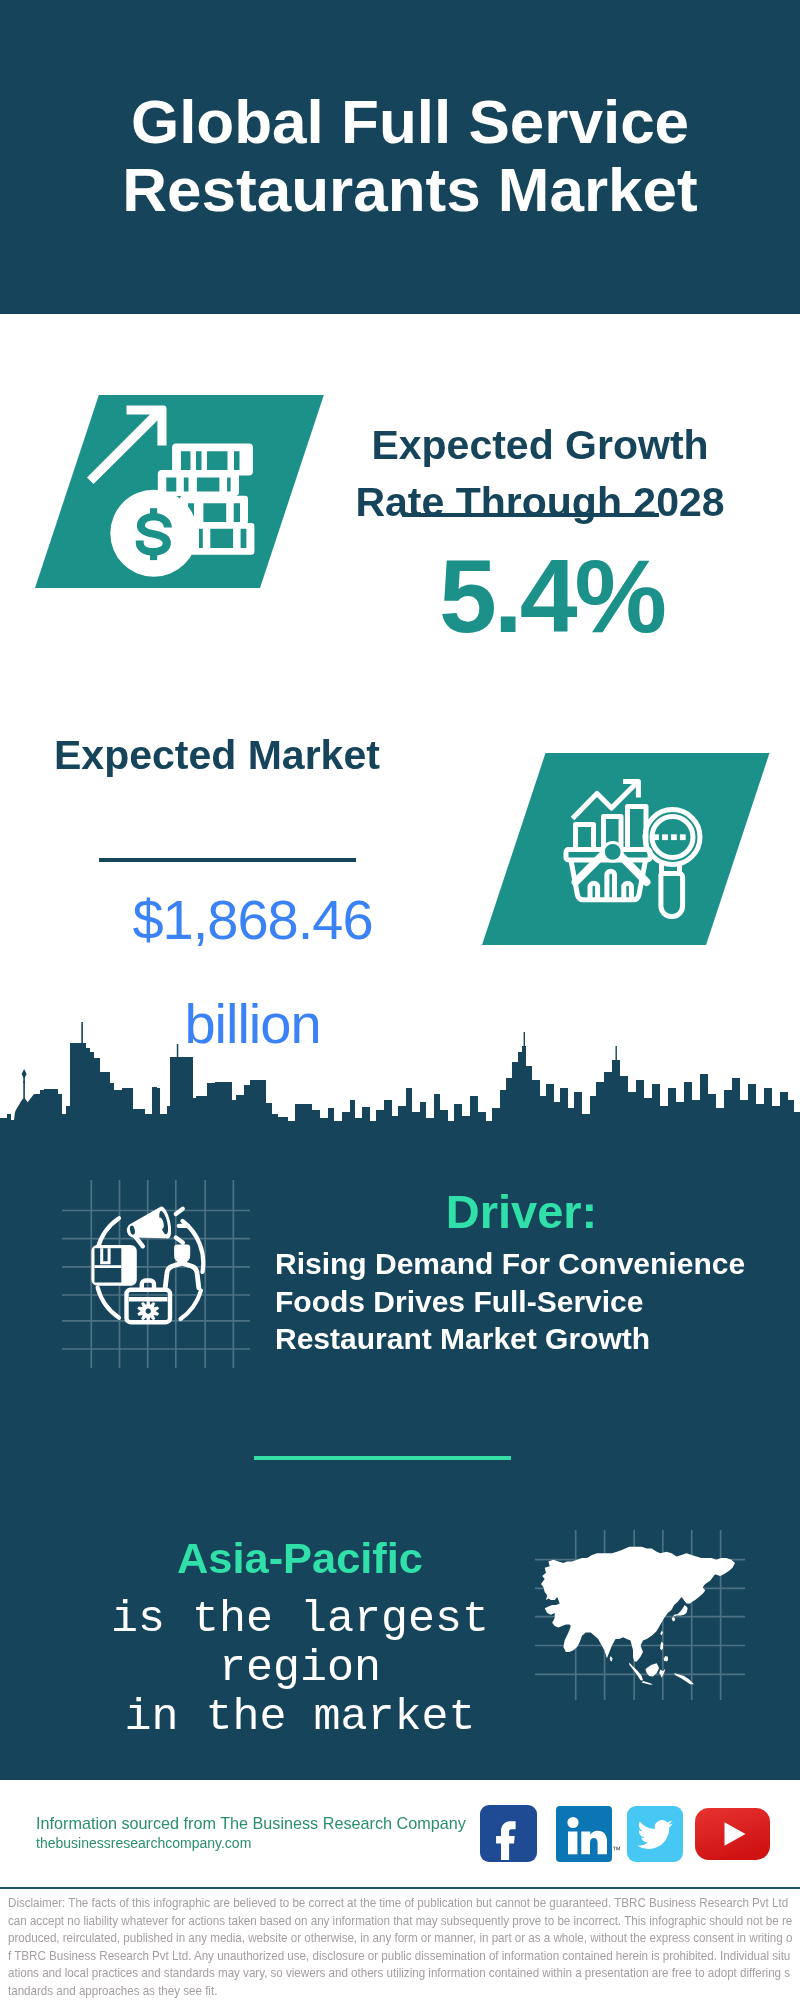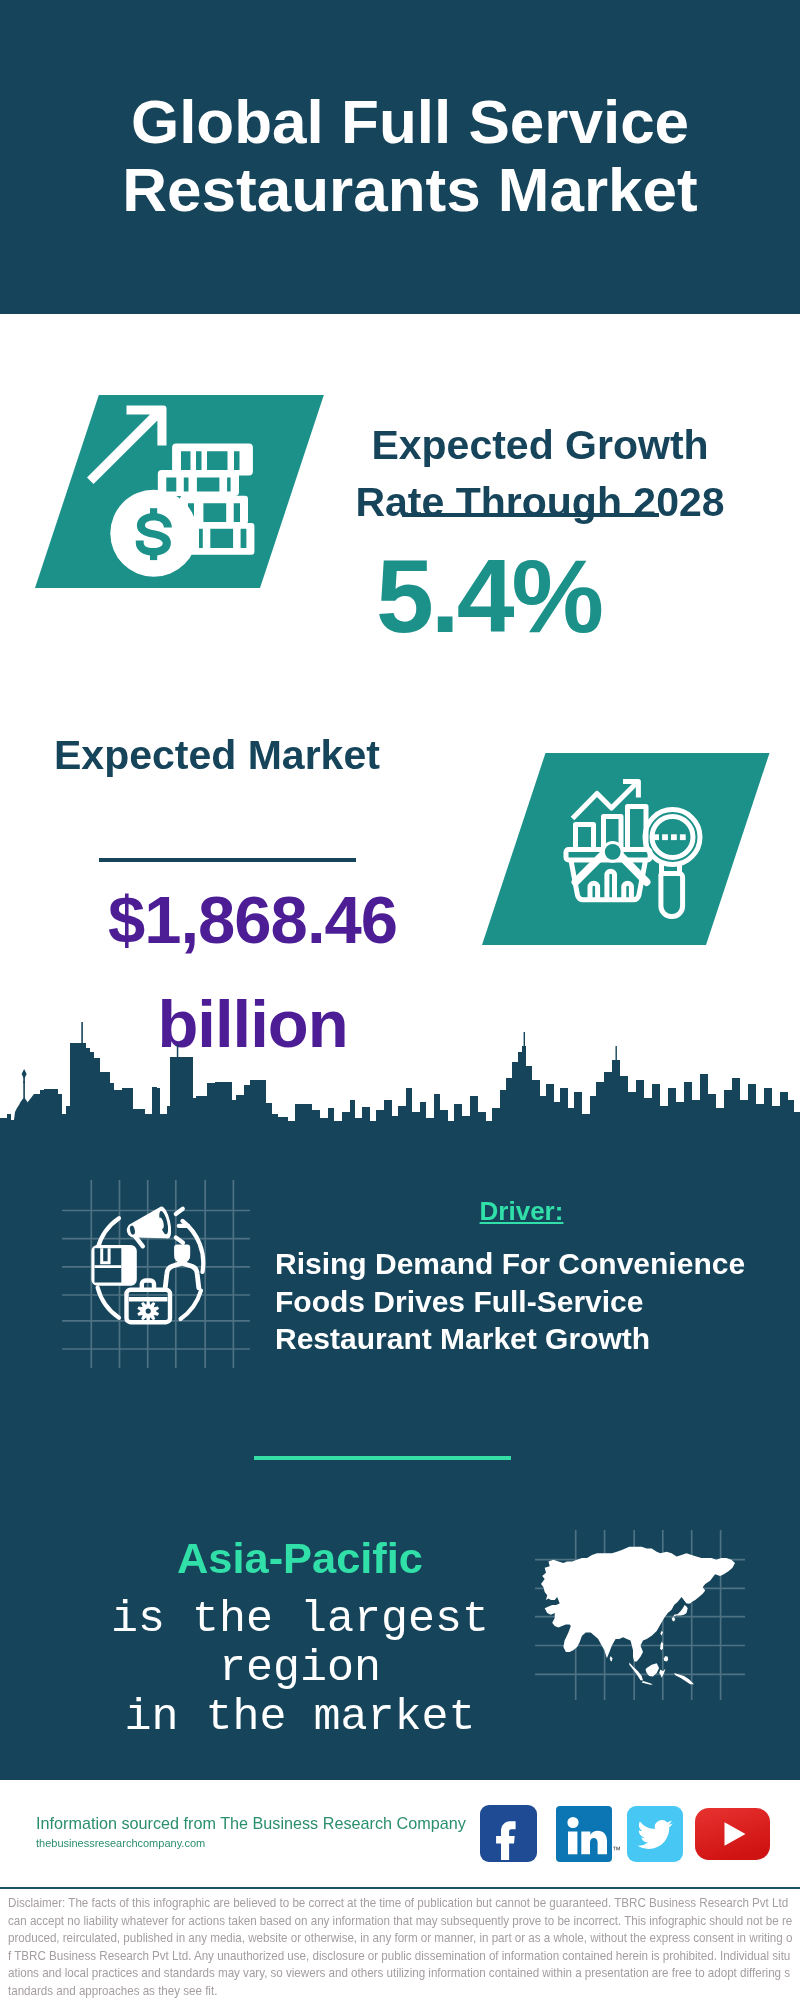--- a/index.html
+++ b/index.html
@@ -13,57 +13,57 @@
     color:#ffffff;font-size:62px;line-height:68px;font-weight:bold;letter-spacing:0px;}
 
   
   .para{position:absolute;background:#1b918a;}
   .s1-para{left:35px;top:395px;width:225px;height:193px;
       transform:skewX(-18.3deg);transform-origin:bottom left;}
   .s1-icon{position:absolute;left:95px;top:400px;width:180px;height:180px;overflow:visible;}
   .s1-head{position:absolute;left:340px;top:381px;width:400px;text-align:center;
      color:#16445a;font-size:41px;line-height:56.5px;font-weight:bold;margin-top:36px;}
   .s1-rule{position:absolute;left:402px;top:513px;width:257px;height:4px;background:#16445a;}
-  .s1-val{position:absolute;left:376px;top:546px;width:288px;text-align:left;
+  .s1-val{position:absolute;left:376px;top:546px;width:288px;text-align:right;
      color:#1b918a;font-size:104px;line-height:101px;font-weight:bold;letter-spacing:-3px;}
 
   
   .s2-para{left:482px;top:753px;width:224px;height:192px;
       transform:skewX(-18.3deg);transform-origin:bottom left;}
   .s2-icon{position:absolute;left:555px;top:775px;width:160px;height:160px;overflow:visible;}
   .s2-head{position:absolute;left:54px;top:727px;width:400px;text-align:left;
      color:#16445a;font-size:41px;line-height:57.7px;font-weight:bold;}
   .s2-rule{position:absolute;left:99px;top:858px;width:257px;height:4px;background:#16445a;}
   .s2-val{position:absolute;left:40px;top:868px;width:425px;text-align:center;
-     color:#4c1d95;font-size:67px;line-height:104px;font-weight:bold;letter-spacing:-1px;}
+     color:#3b82f6;font-size:56px;line-height:104px;font-weight:normal;letter-spacing:-1px;}
 
   
   .dark{position:absolute;left:0;top:1140px;width:800px;height:640px;background:#16445a;}
   .skyline{position:absolute;left:0;top:1022px;width:800px;height:120px;}
 
   
   .driver-icon{position:absolute;left:62px;top:1180px;width:188px;height:188px;}
   .driver-label{position:absolute;left:272px;top:1191px;width:499px;text-align:center;
-     color:#31e0a8;font-size:26px;line-height:41px;font-weight:bold;text-decoration:underline;}
+     color:#31e0a8;font-size:47px;line-height:41px;font-weight:bold;}
   .driver-text{position:absolute;left:275px;top:1245px;width:499px;
      color:#ffffff;font-size:30px;line-height:37.6px;font-weight:bold;}
   .mid-rule{position:absolute;left:254px;top:1456px;width:257px;height:4px;background:#35dfa6;}
 
   
   .region-name{position:absolute;left:55px;top:1538px;width:490px;text-align:center;
      color:#31e0a8;font-size:43.4px;line-height:41px;font-weight:bold;}
   .region-text{position:absolute;left:55px;top:1595px;width:490px;text-align:center;
      color:#ffffff;font-size:45px;line-height:49.2px;font-weight:normal;font-family:Liberation Mono, monospace;}
   .map-wrap{position:absolute;left:535px;top:1530px;width:210px;height:170px;}
 
   
   .footer{position:absolute;left:0;top:1780px;width:800px;height:220px;background:#fff;}
   
   .src1{position:absolute;left:36px;top:1814px;color:#2a8f6b;font-size:16.2px;line-height:19.7px;white-space:nowrap;}
-  .src2{position:absolute;left:36px;top:1834px;color:#2a8f6b;font-size:11px;line-height:19.7px;white-space:nowrap;}
+  .src2{position:absolute;left:36px;top:1834px;color:#2a8f6b;font-size:14px;line-height:19.7px;white-space:nowrap;}
   .social{position:absolute;left:0;top:0;width:800px;height:2000px;}
   .ic-fb{position:absolute;left:480px;top:1805px;width:57px;height:57px;}
   .ic-li{position:absolute;left:556px;top:1806px;width:56px;height:56px;}
   .tm{position:absolute;left:612px;top:1845px;font-size:9px;color:#444;}
   .ic-tw{position:absolute;left:627px;top:1806px;width:56px;height:56px;}
   .ic-yt{position:absolute;left:695px;top:1808px;width:75px;height:52px;}
   .foot-rule2{position:absolute;left:0;top:1887px;width:800px;height:2.4px;background:#1b5468;}
   .disc{position:absolute;left:7.5px;top:1894px;width:870px;color:#a59ea0;font-size:12.9px;
      line-height:17.5px;text-align:left;word-break:break-all;letter-spacing:-0.02px;
      transform:scaleX(0.902);transform-origin:left top;}

